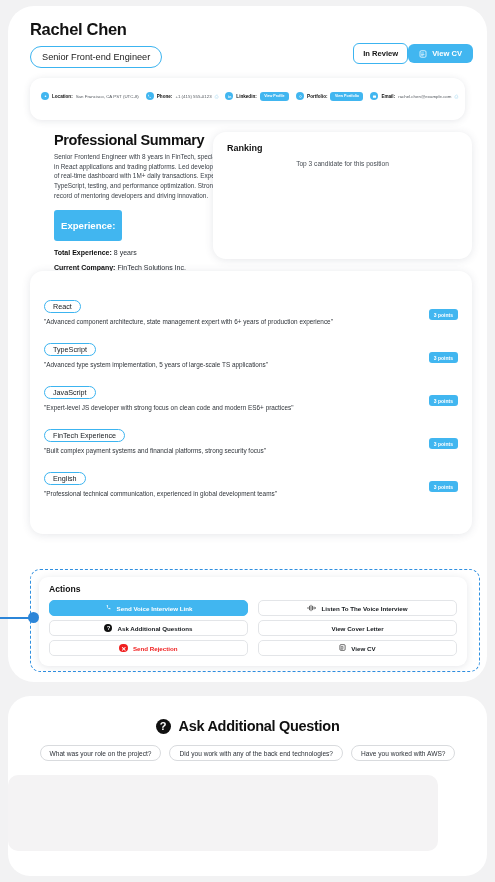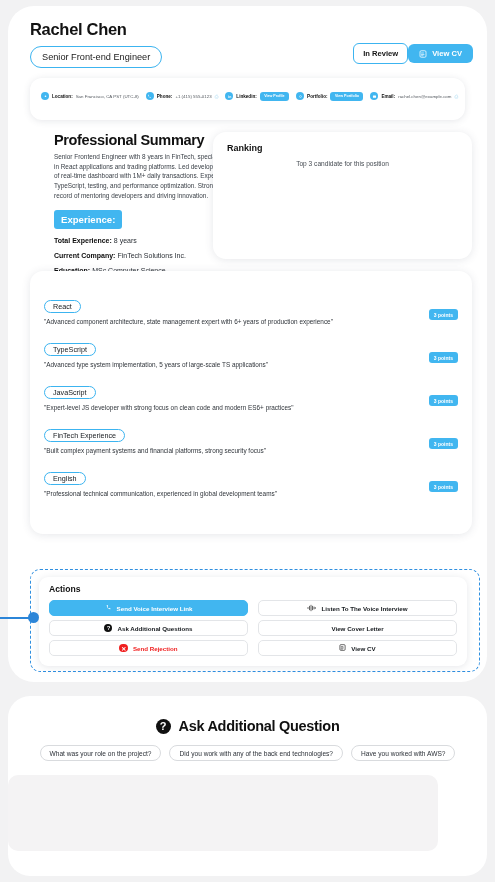--- a/index.html
+++ b/index.html
@@ -87,21 +87,21 @@
   .summary h2 {
     font-size: 14.5px; font-weight: bold; color: #111;
     letter-spacing: -0.35px;
   }
   .summary p {
     margin-top: 4px; font-size: 6.4px; line-height: 1.52; color: #3b4148;
   }
   .exp-chip {
     display: inline-block; margin-top: 9px;
     background: #41b6f0; color: #fff; font-weight: bold;
-    font-size: 9.6px; padding: 4px 7px; border-radius: 3px;
+    font-size: 9.6px; padding: 10px 7px; border-radius: 3px;
   }
   .kv { margin-top: 8px; font-size: 7px; color: #2a2f35; }
   .kv b { color: #0c0c0c; }
 
   .rank-card {
     position: absolute; left: 205px; top: 126px;
     width: 259px; height: 127px;
     background: #fff; border-radius: 13px;
     box-shadow: 0 1px 8px rgba(60,70,90,0.13);
     padding: 11px 14px;

